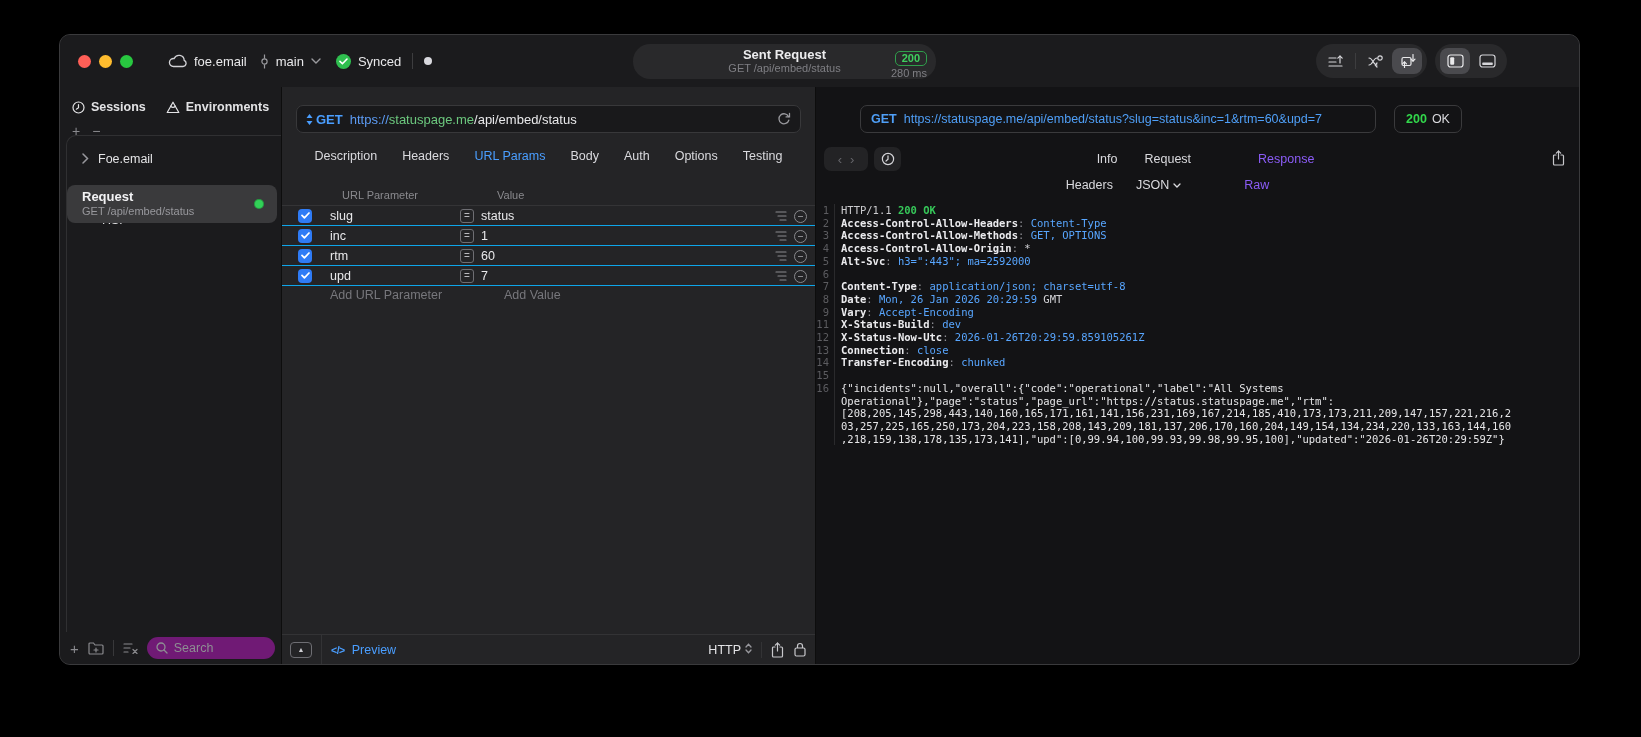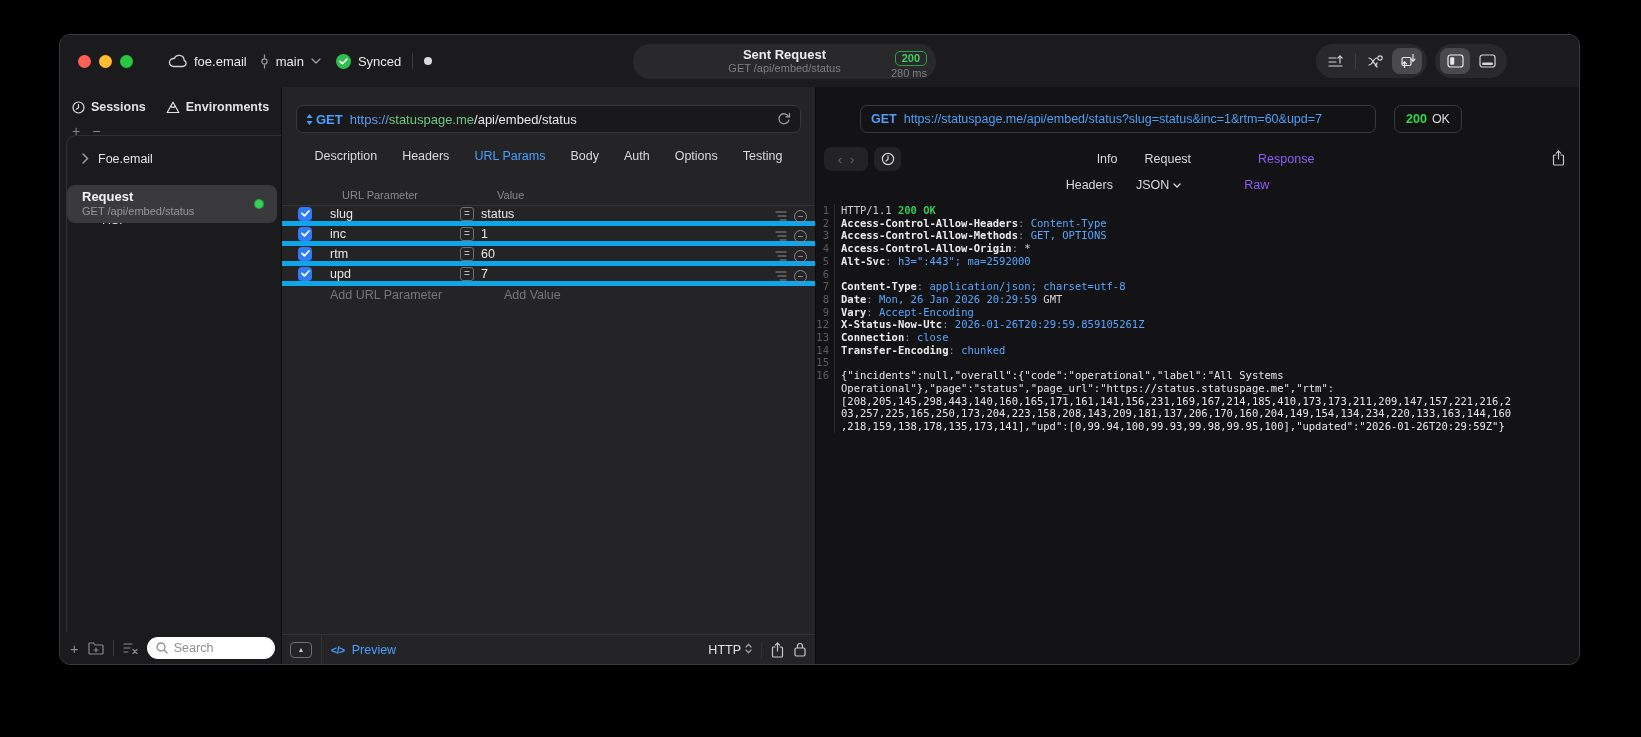--- a/index.html
+++ b/index.html
@@ -49,37 +49,37 @@
   .tree-row { display:flex; align-items:center; gap:9px; padding-left:15px; height:21px;
     color:#e3e3e5; font-size:12.5px; font-weight:500;margin-top:40px; }
   .tree-row.first { margin-top:12px; }
   .req-card { position:absolute; left:0; right:4px; top:49px; height:38px; background:#3a3a3c; border-radius:8px; }
   .req-card .t { position:absolute; left:15px; top:4px; font-size:13px; font-weight:600; color:#f2f2f4; }
   .req-card .s { position:absolute; left:15px; top:20px; font-size:11px; color:#98989d; }
   .req-card .dot { position:absolute; right:13px; top:14px; width:10px; height:10px; border-radius:50%;
     background:#32d158; box-shadow:inset 0 0 0 1px rgba(0,0,0,.25); }
   .sb-footer { position:absolute; left:0; right:0; bottom:0; height:32px; display:flex; align-items:center;
     padding:0 6px 0 10px; gap:9px; }
-  .search-pill { flex:1; height:22px; background:#ffffff; border-radius:12px; display:flex; align-items:center;
+  .search-pill { flex:1; height:22px; background:#701a75; border-radius:12px; display:flex; align-items:center;
     gap:6px; padding:0 9px; color:#8e8e93; font-size:12.5px; }
   .fdiv { width:1px; height:16px; background:#38383a; }
 
   
   .urlbar { position:absolute; left:14px; right:14px; top:18px; height:28px; background:#19191b;
     border:1px solid #38383a; border-radius:7px; display:flex; align-items:center; padding:0 9px; font-size:13px; }
   .method { color:#4a9eff; font-weight:700; margin:0 7px 0 3px; }
   .u-scheme { color:#5d9cf5; } .u-host { color:#6cc87e; } .u-path { color:#e9e9eb; }
   .refresh { margin-left:auto; }
   .req-tabs { position:absolute; top:62px; left:0; right:0; display:flex; justify-content:center; gap:25px;
     font-size:12.5px; font-weight:500; color:#dadade; }
   .req-tabs .active { color:#4a9eff; }
   .param-head { position:absolute; top:102px; left:0; right:0; font-size:11px; color:#8a8a8e; height:14px; }
   .param-head .c1 { position:absolute; left:60px; } .param-head .c2 { position:absolute; left:215px; }
   .param-rows { position:absolute; top:118px; left:0; right:0; border-top:1px solid #343436; }
-  .param-row { height:20px; display:flex; align-items:center; border-bottom:5px solid #0ea5e9; position:relative; }
+  .param-row { height:20px; display:flex; align-items:center; border-bottom:1px solid #0ea5e9; position:relative; }
   .cb { width:14px; height:14px; border-radius:4px; background:#2f7cf6; margin-left:16px; flex:none;
     display:grid; place-items:center; }
   .pname { margin-left:18px; width:130px; font-size:12.5px; color:#e9e9eb; flex:none; }
   .eqbox { width:14px; height:14px; border:1px solid #6e6e73; border-radius:3px; color:#b9b9be;
     font-size:10px; line-height:12px; text-align:center; flex:none; }
   .pval { margin-left:7px; font-size:12.5px; color:#e9e9eb; }
   .ham { position:absolute; right:28px; top:5px; }
   .minus { position:absolute; right:8px; top:3.5px; width:13px; height:13px; border:1px solid #8a8a8e;
     border-radius:50%; }
   .minus::after { content:""; position:absolute; left:3px; right:3px; top:5px; height:1px; background:#8a8a8e; }
@@ -531,20 +531,24 @@
           </div>
           <div class="code-line">
             <span class="ln">8</span>
             <span class="lt"><span class="hname">Date</span><span class="colon">: </span><span class="seg-blue">Mon, 26 Jan 2026 20:29:59</span><span class="seg-plain"> GMT</span></span>
           </div>
           <div class="code-line">
             <span class="ln">9</span>
             <span class="lt"><span class="hname">Vary</span><span class="colon">: </span><span class="seg-blue">Accept-Encoding</span></span>
           </div>
           <div class="code-line">
+            <span class="ln">11</span>
+            <span class="lt"><span class="hname">X-Status-Build</span><span class="colon">: </span><span class="seg-blue">dev</span></span>
+          </div>
+          <div class="code-line">
             <span class="ln">12</span>
             <span class="lt"><span class="hname">X-Status-Now-Utc</span><span class="colon">: </span><span class="seg-blue">2026-01-26T20:29:59.859105261Z</span></span>
           </div>
           <div class="code-line">
             <span class="ln">13</span>
             <span class="lt"><span class="hname">Connection</span><span class="colon">: </span><span class="seg-blue">close</span></span>
           </div>
           <div class="code-line">
             <span class="ln">14</span>
             <span class="lt"><span class="hname">Transfer-Encoding</span><span class="colon">: </span><span class="seg-blue">chunked</span></span>

